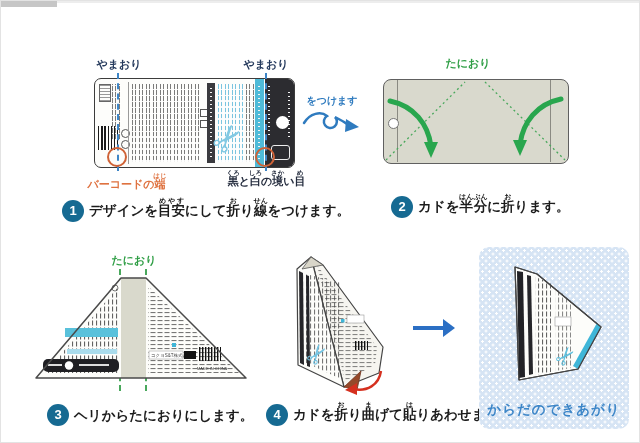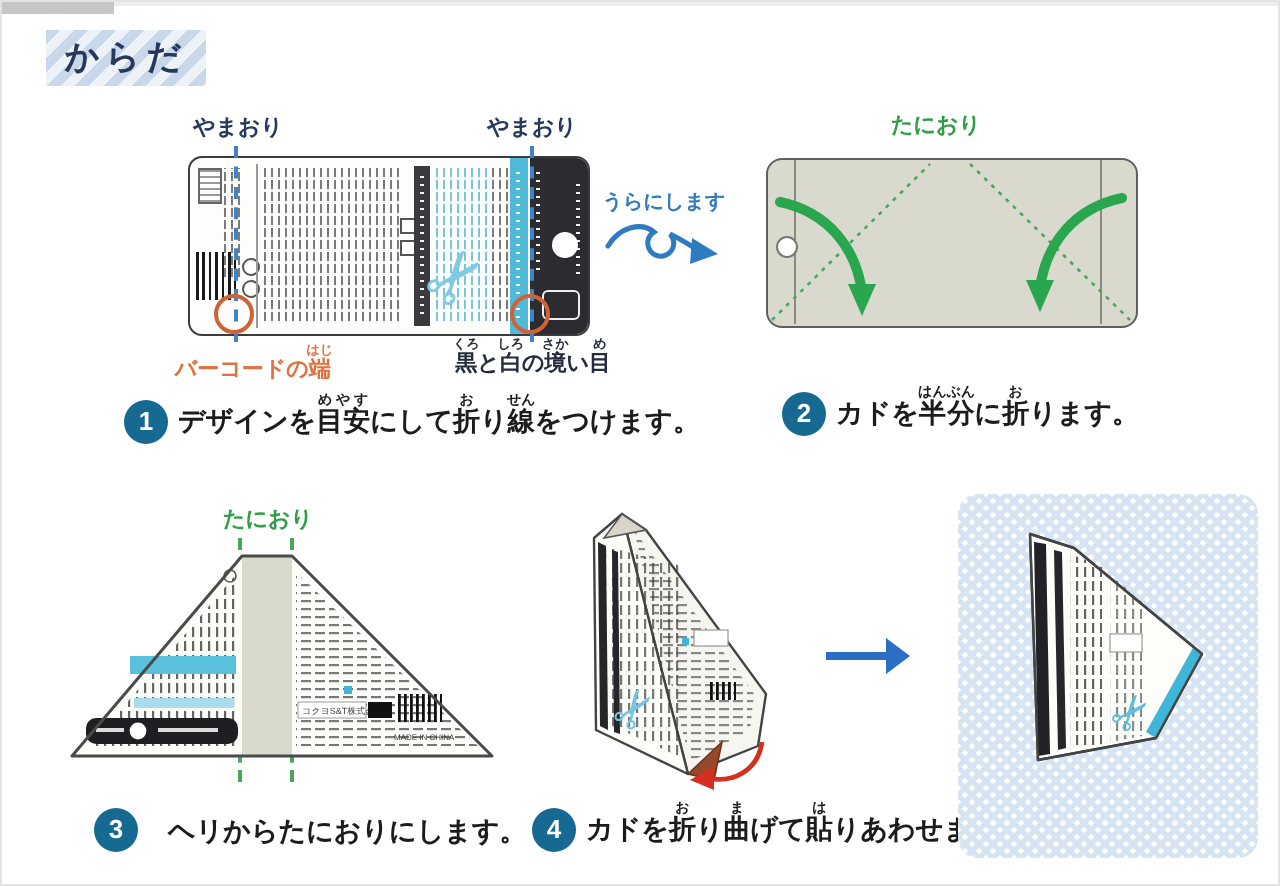--- a/index.html
+++ b/index.html
@@ -76,23 +76,20 @@
       </pattern>
       <pattern id="pbar" width="3" height="10" patternUnits="userSpaceOnUse">
         <rect x="0" y="0" width="1.4" height="10" fill="#111"></rect>
       </pattern>
     </defs>
   </svg>
 
   <div class="abs edge" style="left:0;top:0;width:56px;height:6px;"></div>
   <div class="abs" style="left:56px;top:0;width:584px;height:2px;background:#ededed;"></div>
 
-  <div class="abs title-box" style="left:22px;top:14px;width:80px;height:28px;">
-    <span>からだ</span>
-  </div>
 
   <div class="abs lbl navy" style="left:88px;top:57px;width:60px;">やまおり</div>
   <div class="abs lbl navy" style="left:235px;top:57px;width:60px;">やまおり</div>
 
   <div class="abs pkg" style="left:93px;top:77px;width:199px;height:88px;">
     <div class="abs" style="left:4px;top:5px;width:10px;height:16px;border:1px solid #666;background:repeating-linear-gradient(0deg,#999 0 1px,transparent 1px 3px);"></div>
     <div class="abs vnoise" style="left:17px;top:5px;width:9px;height:56px;"></div>
     <div class="abs barcode" style="left:3px;top:47px;width:20px;height:24px;"></div>
     <div class="abs" style="left:26px;top:50px;width:7px;height:7px;border:1px solid #555;border-radius:50%;"></div>
     <div class="abs" style="left:26px;top:61px;width:7px;height:7px;border:1px solid #555;border-radius:50%;"></div>
@@ -119,21 +116,21 @@
 
   <div class="abs dashline-b" style="left:116px;top:72px;height:98px;"></div>
   <div class="abs dashline-b" style="left:264px;top:72px;height:98px;"></div>
 
   <div class="abs hcirc" style="left:106px;top:146px;"></div>
   <div class="abs hcirc" style="left:254px;top:146px;"></div>
 
   <div class="abs lbl orange rubylbl" style="left:56px;top:171px;width:140px;">バーコードの<ruby>端<rt>はじ</rt></ruby></div>
   <div class="abs lbl rubylbl" style="left:205px;top:168px;width:120px;color:#242c3e;"><ruby>黒<rt>くろ</rt></ruby>と<ruby>白<rt>しろ</rt></ruby>の<ruby>境<rt>さか</rt></ruby>い<ruby>目<rt>め</rt></ruby></div>
 
-  <div class="abs blue" style="left:299px;top:93px;width:64px;text-align:center;font-size:10px;font-weight:bold;">うらにします</div>
+  <div class="abs blue" style="left:299px;top:93px;width:64px;text-align:center;font-size:10px;font-weight:bold;">をつけます</div>
   <svg class="abs" style="left:300px;top:106px;" width="60" height="32" viewBox="0 0 60 32">
     <path d="M3 16 C 9 6 20 4 26 9 A 6.5 6.5 0 1 0 34 10 C 40 13 45 16 49 19" fill="none" stroke="#2f7bbf" stroke-width="2.5" stroke-linecap="round"></path>
     <polygon points="45,12 58,20 44,25" fill="#2f7bbf"></polygon>
   </svg>
 
   <div class="abs lbl green" style="left:437px;top:57px;width:60px;">たにおり</div>
   <div class="abs" style="left:382px;top:78px;width:186px;height:85px;background:#d9d9cd;border:1.5px solid #606060;border-radius:8px;box-sizing:border-box;">
     <div class="abs" style="left:13px;top:0;width:0;height:82px;border-left:1px solid #8a8a82;"></div>
     <div class="abs" style="left:166px;top:0;width:0;height:82px;border-left:1px solid #8a8a82;"></div>
     <div class="abs" style="left:4px;top:38px;width:11px;height:11px;border-radius:50%;background:#fff;border:1px solid #777;box-sizing:border-box;"></div>
@@ -198,32 +195,33 @@
     <path d="M92 118 C 90 132 78 139 64 136" fill="none" stroke="#d5301f" stroke-width="2.4"></path>
     <polygon points="68,130 56,137 68,142" fill="#d5301f"></polygon>
   </svg>
 
   <svg class="abs" style="left:412px;top:318px;" width="42" height="18" viewBox="0 0 42 18">
     <rect x="0" y="7" width="30" height="4" fill="#2b6fc4"></rect>
     <polygon points="30,0 42,9 30,18" fill="#2b6fc4"></polygon>
   </svg>
 
   <div class="abs badge" style="left:46px;top:403px;">3</div>
-  <div class="abs caption" style="left:83px;top:408px;">ヘリからたにおりにします。</div>
+  <div class="abs caption" style="left:73px;top:408px;">ヘリからたにおりにします。</div>
 
   <div class="abs badge" style="left:265px;top:403px;">4</div>
   <div class="abs caption" style="left:292px;top:400px;">カドを<ruby>折<rt>お</rt></ruby>り<ruby>曲<rt>ま</rt></ruby>げて<ruby>貼<rt>は</rt></ruby>りあわせます。</div>
 
   <div class="abs panel" style="left:478px;top:246px;width:150px;height:182px;">
     <svg class="abs" style="left:14px;top:8px;" width="120" height="140" viewBox="0 0 120 140">
       <polygon points="22,12 44,19 108,72 85,114 26,125" fill="#fdfdfa" stroke="#444" stroke-width="1.2" stroke-linejoin="round"></polygon>
       <polygon points="24,16 30,17 32,122 26,123" fill="#222226"></polygon>
       <polygon points="34,20 38,21 40,119 36,120" fill="#26262a"></polygon>
       <polygon points="42,22 42,120 58,117 58,28" fill="url(#pvt)" opacity="0.8"></polygon>
       <polygon points="62,32 62,116 78,113 78,46" fill="url(#pvt)" opacity="0.6"></polygon>
       <rect x="62" y="62" width="16" height="9" fill="#fff" stroke="#999" stroke-width="0.6"></rect>
       <polygon points="104,68 108,72 85,114 80,111" fill="#3fb6d8"></polygon>
       <text x="62" y="108" font-size="24" fill="#5fc0de" transform="rotate(-50 74 100)">✂</text>
       <polygon points="22,12 44,19 108,72 85,114 26,125" fill="none" stroke="#444" stroke-width="1.2" stroke-linejoin="round"></polygon>
     </svg>
+    <div class="abs result-label" style="left:0;right:0;bottom:10px;">からだのできあがり</div>
   </div>
 
 </div>
 
 </body></html>

